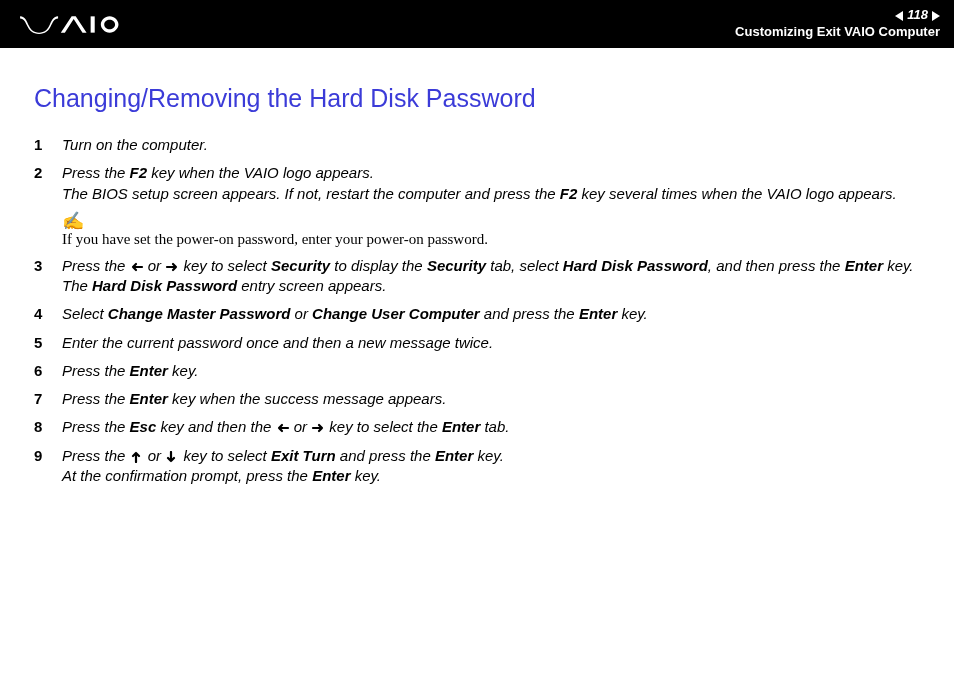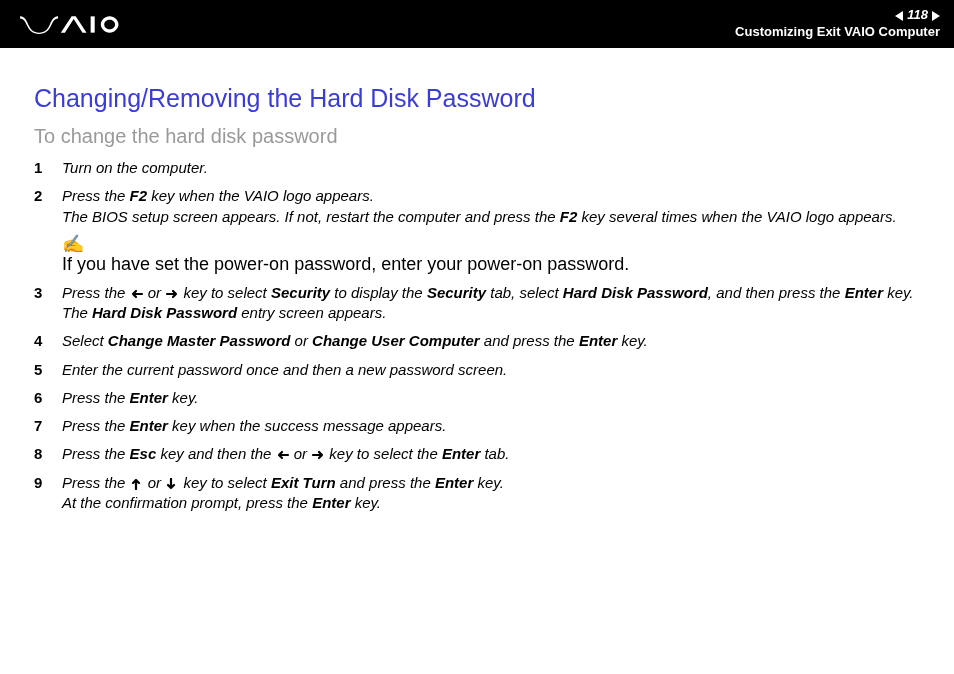--- a/index.html
+++ b/index.html
@@ -46,21 +46,21 @@
     border-top: 5px solid transparent;
     border-bottom: 5px solid transparent;
     border-left: 8px solid #fff;
   }
   .section-label { font-weight: bold; }
   .content { padding: 36px 34px 0 34px; }
   .title {
     color: #3b3bd8;
     font-size: 25px;
     font-weight: 400;
-    margin-bottom: 12px;
+    margin-bottom: 22px;
   }
   .subtitle {
     color: #9a9a9a;
     font-size: 20px;
     font-weight: 400;
     margin-bottom: 10px;
   }
   ol.steps { list-style: none; }
   ol.steps > li {
     display: flex;
@@ -81,23 +81,23 @@
     font-size: 13px;
   }
   .note-icon {
     font-size: 18px;
     color: #000;
     line-height: 1;
     margin-bottom: 1px;
     display: block;
   }
   .note-text {
-    font-family: Liberation Sans, sans-serif;
+    font-family: Liberation Serif, serif;
     font-stretch: condensed;
-    font-size: 18px;
+    font-size: 15px;
   }
 </style>
 </head>
 <body>
 
 <div class="header">
   <div class="logo">
     <svg viewBox="0 0 160 28" width="110" fill="#fff">
       <path d="M2 2 C 10 2, 12 10, 15 16 C 18 22, 22 26, 30 26 C 38 26, 42 22, 45 16 C 48 10, 50 2, 58 2 L 58 5 C 52 5, 50 11, 47 17 C 44 23, 39 28, 30 28 C 21 28, 16 23, 13 17 C 10 11, 8 5, 2 5 Z"></path>
       <path d="M62 26 L78 2 L84 2 L100 26 L94 26 L81 6 L68 26 Z"></path>
@@ -110,21 +110,20 @@
       <span class="tri-left"></span>
       <span>118</span>
       <span class="tri-right"></span>
     </div>
     <div class="section-label">Customizing Exit VAIO Computer</div>
   </div>
 </div>
 
 <div class="content">
   <h1 class="title">Changing/Removing the Hard Disk Password</h1>
-  <h2 class="subtitle">To change the hard disk password</h2>
   <ol class="steps" id="steps-list">
       <li>
         <span class="step-num">1</span>
         <span class="step-body">Turn on the computer.</span>
       </li>
       <li>
         <span class="step-num">2</span>
         <span class="step-body">Press the <b>F2</b> key when the VAIO logo appears.<br>The BIOS setup screen appears. If not, restart the computer and press the <b>F2</b> key several times when the VAIO logo appears.</span>
       </li>
       <div class="note"><span class="note-icon">✍</span><span class="note-text">If you have set the power-on password, enter your power-on password.</span></div>
@@ -135,21 +134,21 @@
           </svg> or <svg width="14" height="12" viewBox="0 0 14 12" style="vertical-align:middle">
             <path d="M2 6 L11 6 M11 6 L8 3 M11 6 L8 9" stroke="#000" stroke-width="2.2" fill="none" stroke-linecap="round" stroke-linejoin="round"></path>
           </svg> key to select <b>Security</b> to display the <b>Security</b> tab, select <b>Hard Disk Password</b>, and then press the <b>Enter</b> key.<br>The <b>Hard Disk Password</b> entry screen appears.</span>
       </li>
       <li>
         <span class="step-num">4</span>
         <span class="step-body">Select <b>Change Master Password</b> or <b>Change User Computer</b> and press the <b>Enter</b> key.</span>
       </li>
       <li>
         <span class="step-num">5</span>
-        <span class="step-body">Enter the current password once and then a new password screen.</span>
+        <span class="step-body">Enter the current password once and then a new message twice.</span>
       </li>
       <li>
         <span class="step-num">6</span>
         <span class="step-body">Press the <b>Enter</b> key.</span>
       </li>
       <li>
         <span class="step-num">7</span>
         <span class="step-body">Press the <b>Enter</b> key when the success message appears.</span>
       </li>
       <li>

